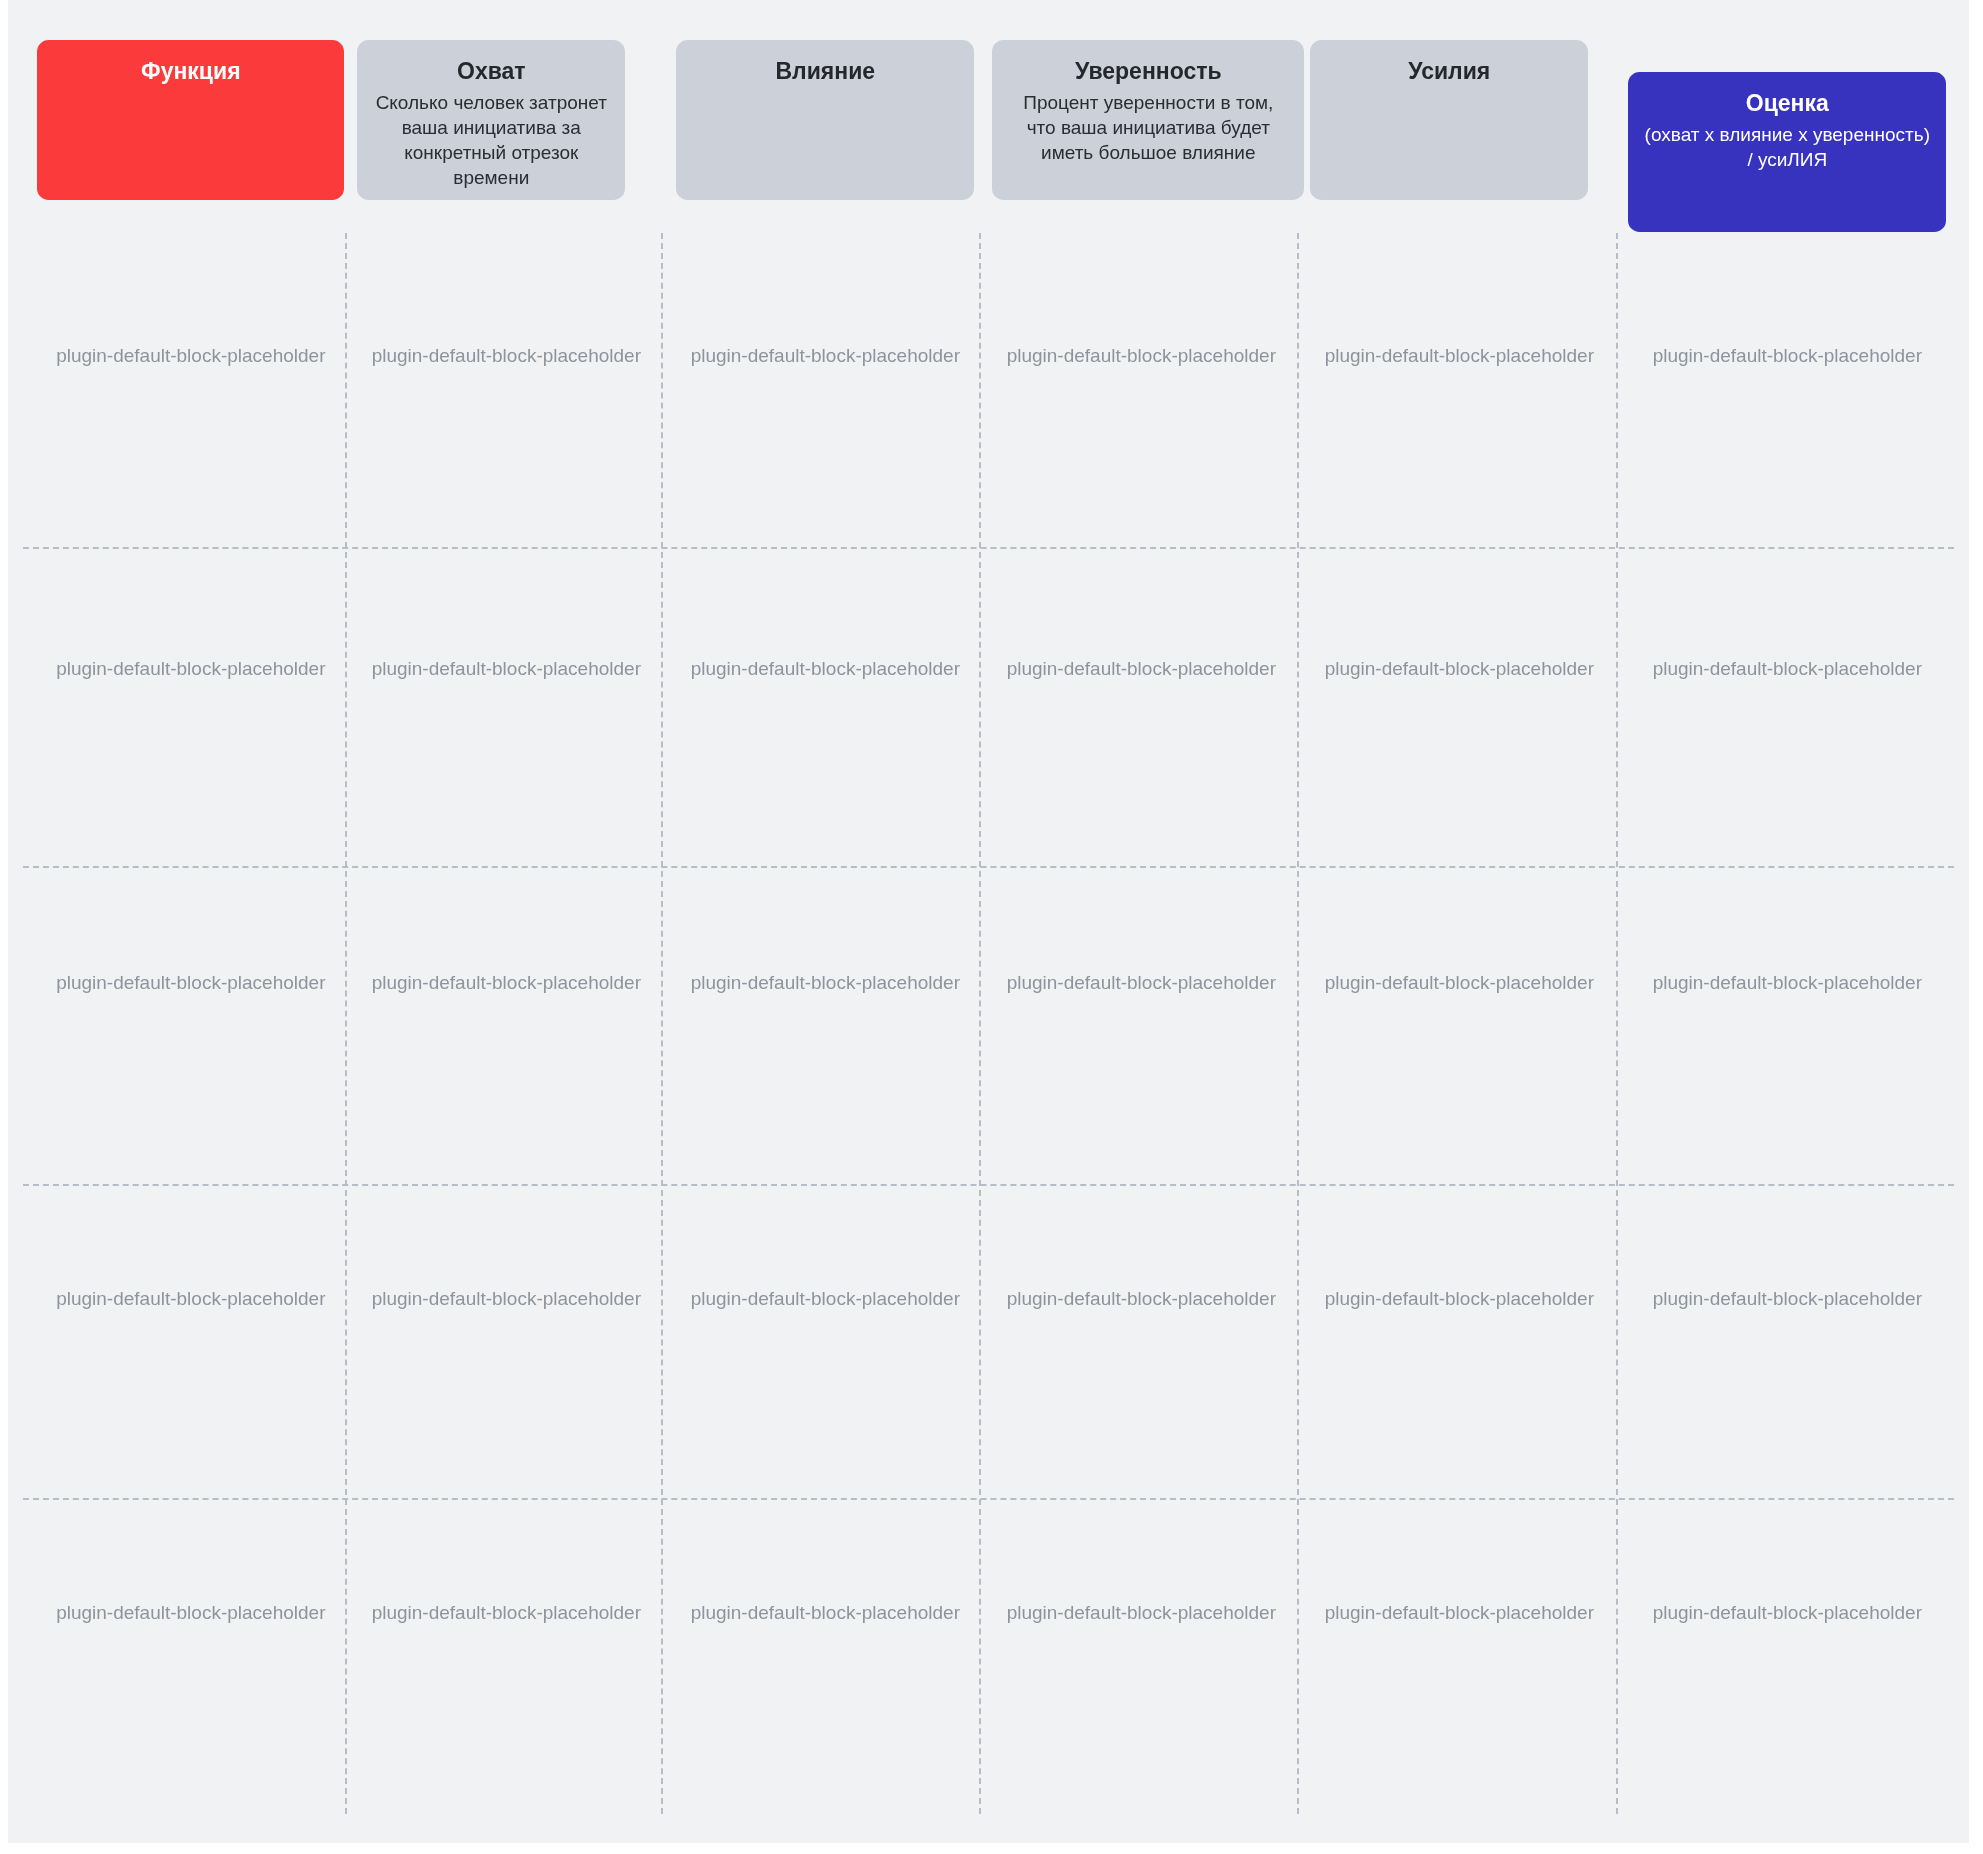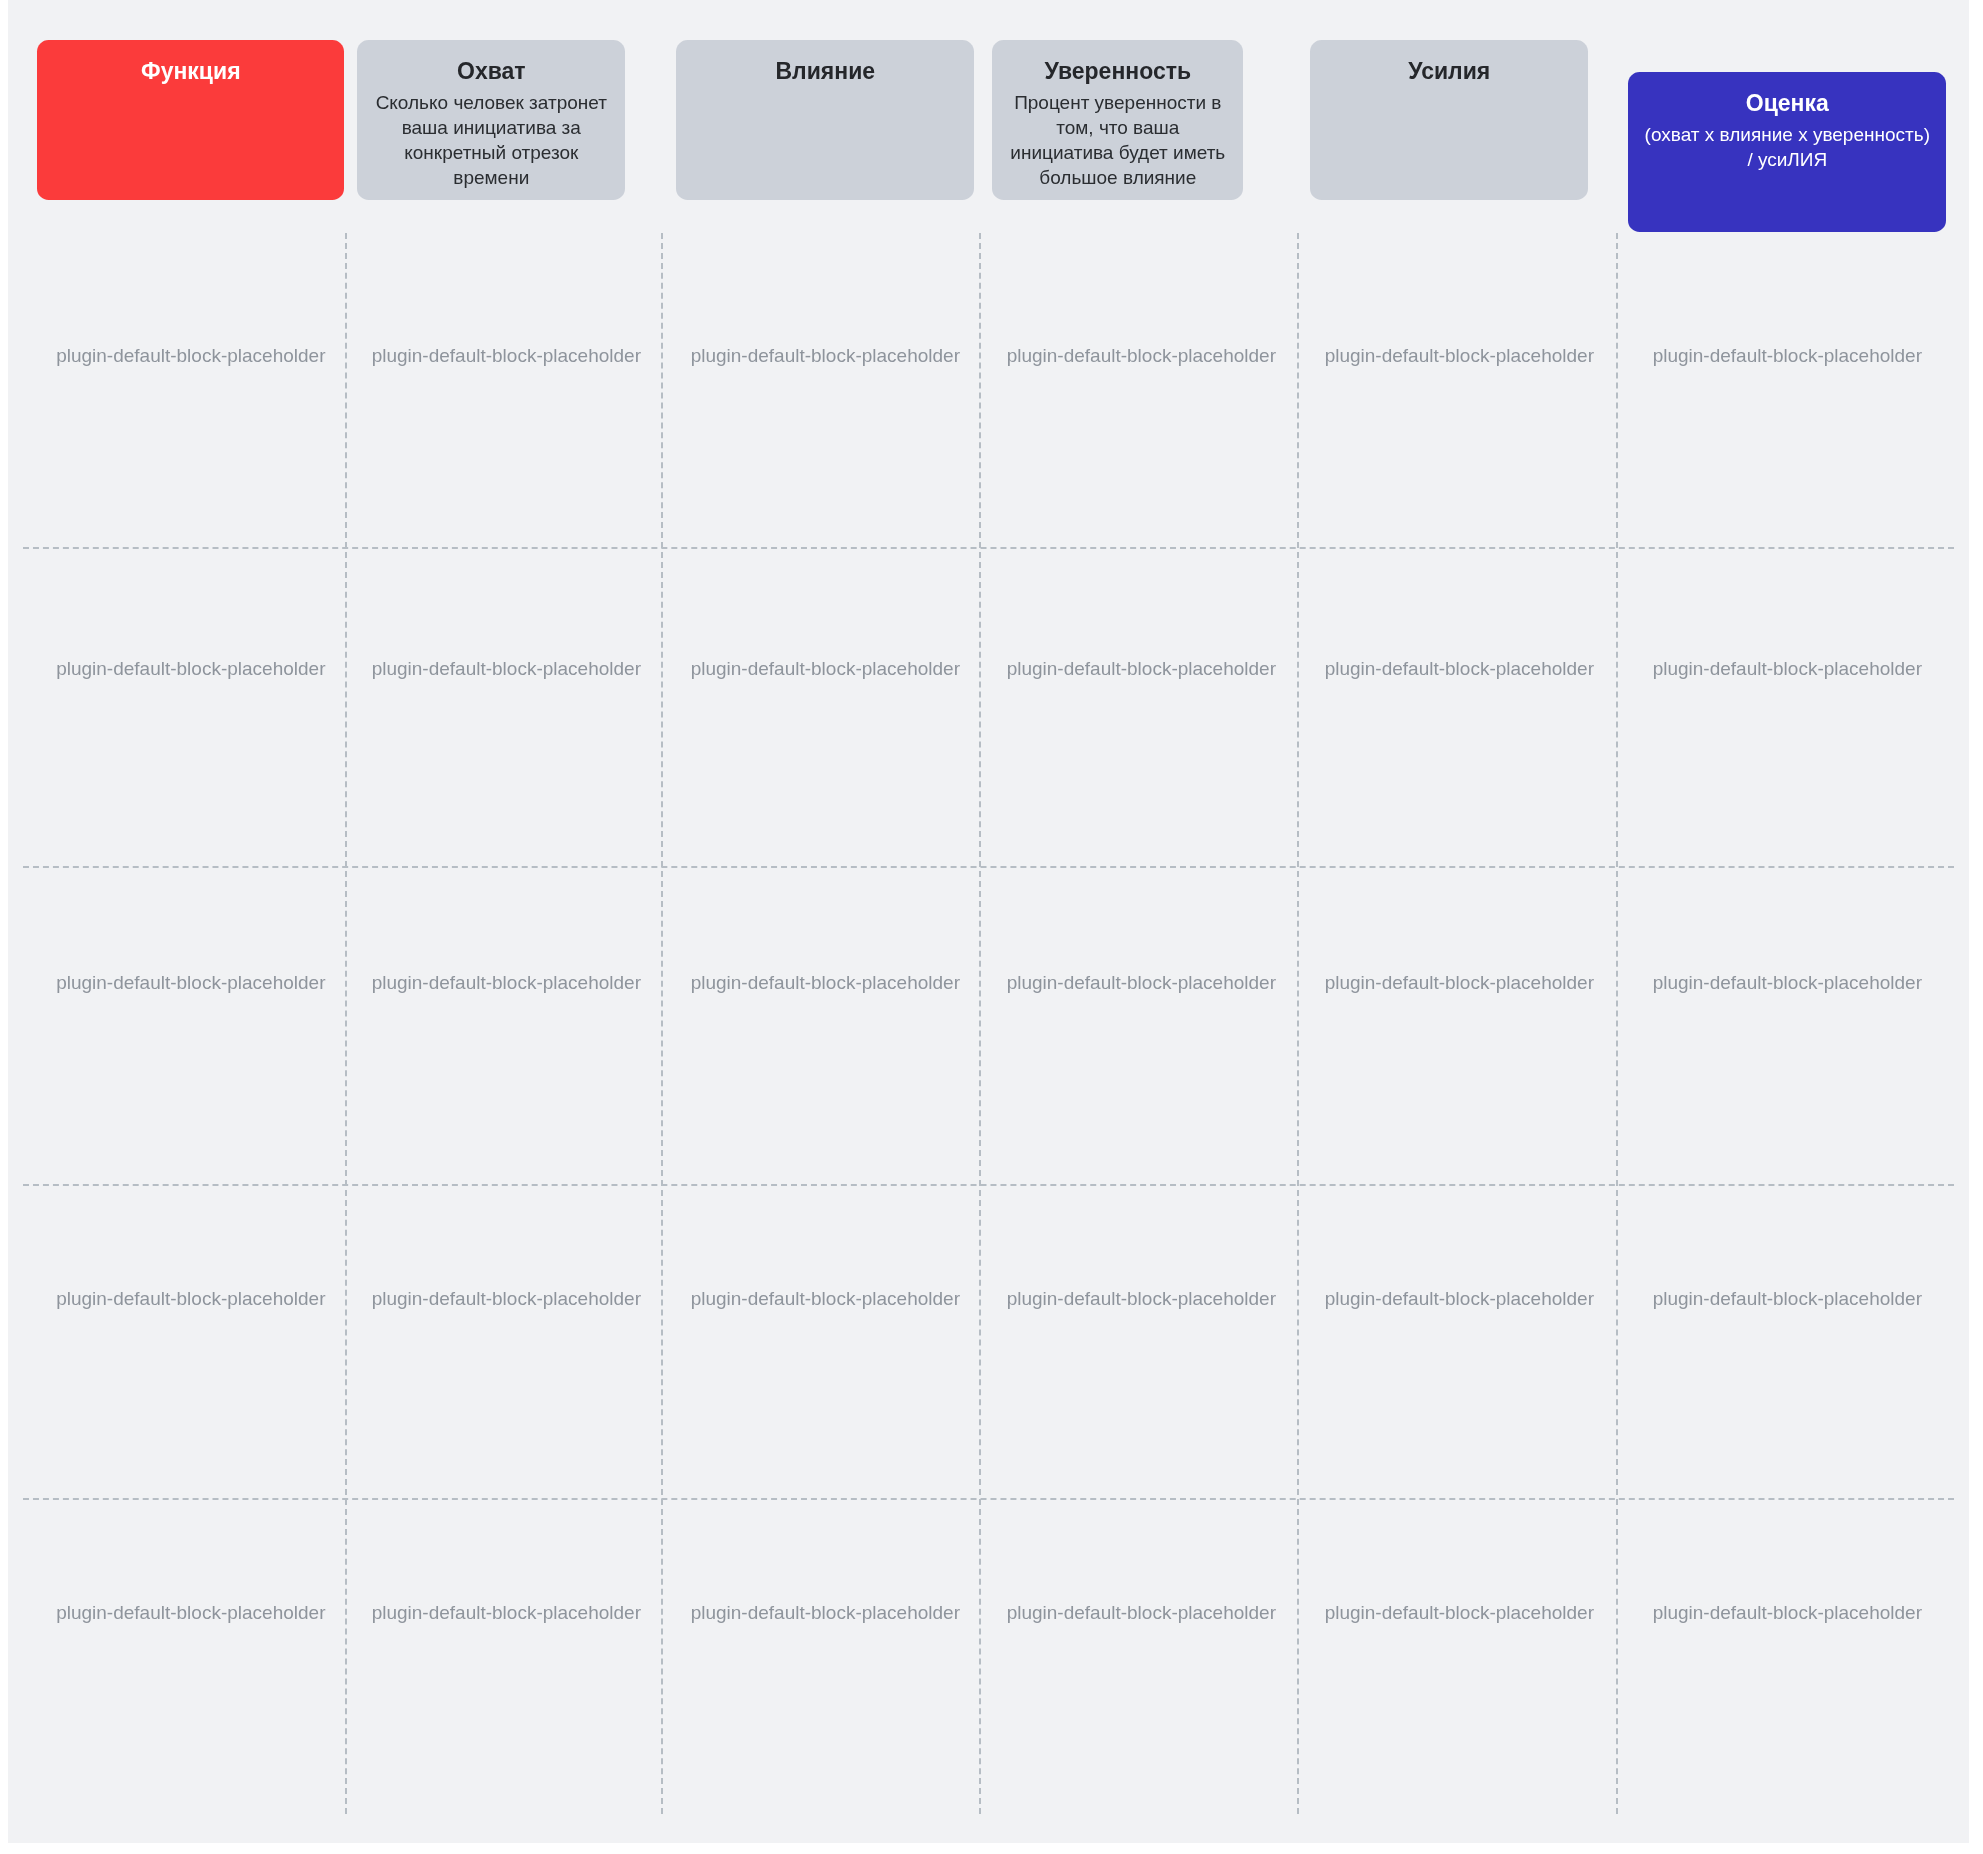--- a/index.html
+++ b/index.html
@@ -120,21 +120,21 @@
       <div class="col-card accent-red" style="left: 29px; width: 307px;">
         <div class="col-title">Функция</div>
       </div>
       <div class="col-card" style="left: 349px; width: 268px;">
         <div class="col-title">Охват</div>
         <div class="col-desc">Сколько человек затронет ваша инициатива за конкретный отрезок времени</div>
       </div>
       <div class="col-card" style="left: 668px; width: 298px;">
         <div class="col-title">Влияние</div>
       </div>
-      <div class="col-card" style="left: 984px; width: 251px;">
+      <div class="col-card" style="left: 984px; width: 312px;">
         <div class="col-title">Уверенность</div>
         <div class="col-desc">Процент уверенности в том, что ваша инициатива будет иметь большое влияние</div>
       </div>
       <div class="col-card" style="left: 1302px; width: 278px;">
         <div class="col-title">Усилия</div>
       </div>
       <div class="col-card accent-blue" style="left: 1620px; width: 318px; margin-top: 32px;">
         <div class="col-title">Оценка</div>
         <div class="col-desc">(охват x влияние x уверенность) / усиЛИЯ</div>
       </div>

